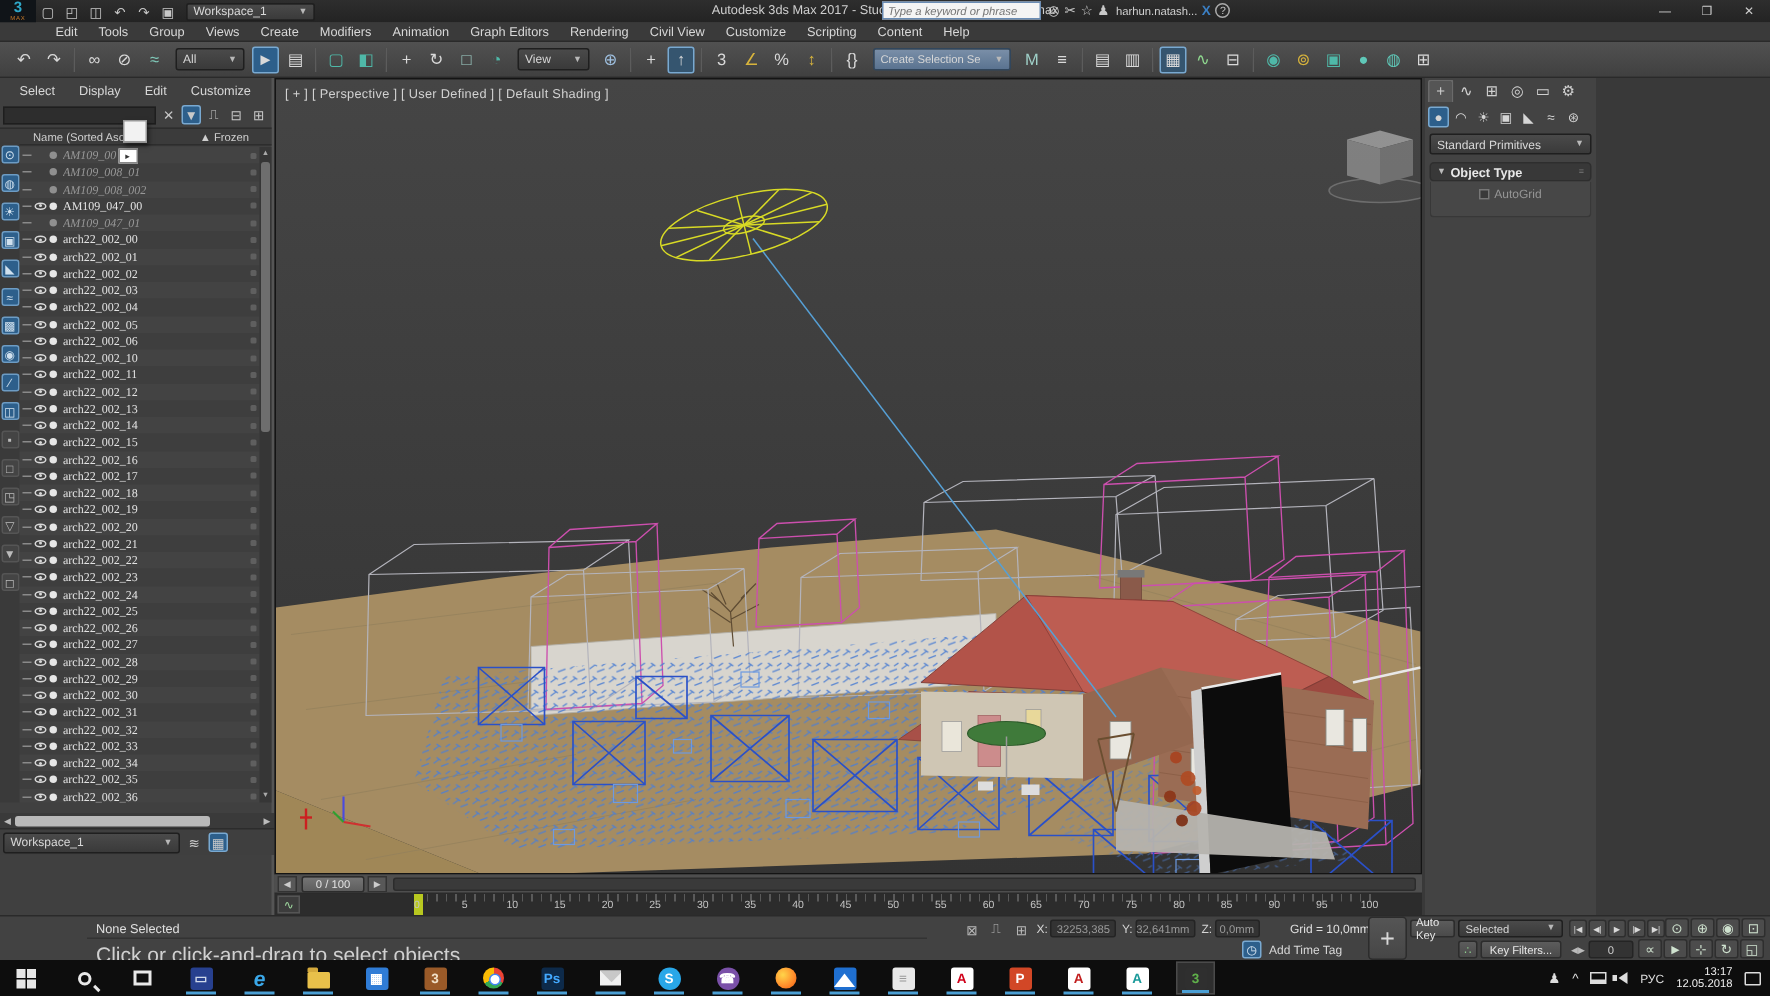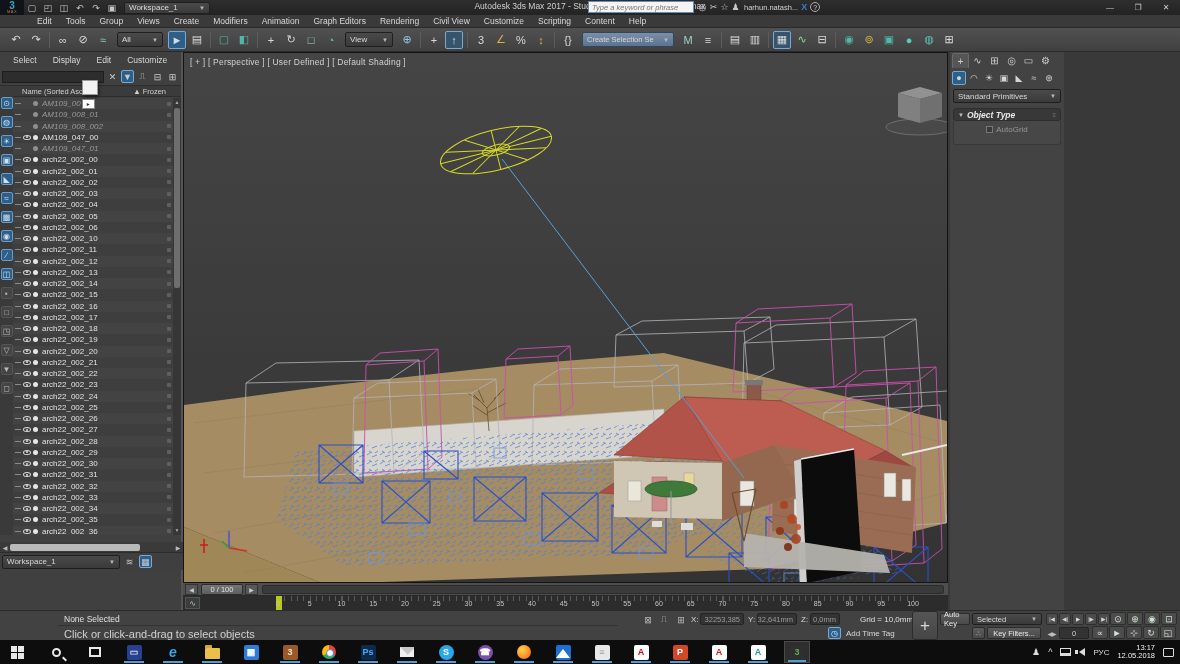--- a/index.html
+++ b/index.html
@@ -57,21 +57,21 @@
   .erow{height:11.25px;display:flex;align-items:center;font-size:8px;color:#e2e2e2;padding-left:2px;}
   .erow:nth-child(odd){background:#434343;}
   .erow:nth-child(even){background:#3e3e3e;}
   .tdash{width:6px;height:1px;background:#8a8a8a;margin-right:2px;flex:none;}
   .teye{width:8px;height:5px;border:1px solid #d8d8d8;border-radius:50%;margin-right:2px;flex:none;position:relative;}
   .teye::after{content:"";position:absolute;left:2px;top:0.5px;width:2px;height:2px;background:#d8d8d8;border-radius:50%;}
   .teye.off{visibility:hidden;}
   .tdot{width:5px;height:5px;border-radius:50%;background:#e6e6e6;margin-right:4px;flex:none;}
   .erow.hid .tdot{background:#8f8f8f;}
   .erow.hid .tname{color:#989898;font-style:italic;}
-  .tname{white-space:nowrap;overflow:hidden;}
+  .tname{white-space:nowrap;overflow:hidden;font-family:Liberation Serif, serif;}
   .tfz{margin-left:auto;width:4px;height:4px;background:#5f5f5f;border-radius:1px;margin-right:2px;flex:none;}
   .tedit{width:13px;height:10px;background:#fff;border:1px solid #888;margin-left:1px;flex:none;display:flex;align-items:center;justify-content:center;color:#333;font-size:6px;}
   
   #estrip{position:absolute;left:0;top:43px;width:13px;bottom:75px;background:#3a3a3a;display:flex;flex-direction:column;align-items:center;padding-top:2px;}
   .sic{width:12px;height:12px;margin-bottom:7px;display:flex;align-items:center;justify-content:center;font-size:8px;color:#cfe0ee;border-radius:2px;background:#4a5a66;flex:none;}
   .sic.sb{background:#2d5f8b;border:1px solid #6d9cc4;}
   .sic.gr{background:#444;color:#bbb;border:1px solid #555;}
   
   #evscroll{position:absolute;right:0;top:46px;width:8px;bottom:75px;background:#363636;}
   #evscroll .arr{height:9px;font-size:5px;color:#aaa;text-align:center;line-height:9px;}
@@ -107,36 +107,36 @@
   #rightzone{position:absolute;left:948px;top:52px;width:232px;height:558px;background:#393939;}
   #cmdpanel{position:absolute;left:2px;top:0;width:114px;height:558px;background:#434343;}
   #cptabs{display:flex;height:17px;align-items:center;padding-left:2px;}
   .cpt{width:17px;height:15px;display:flex;align-items:center;justify-content:center;color:#cfcfcf;font-size:10px;border-radius:2px 2px 0 0;}
   .cpt.act{background:#555;border:1px solid #6a6a6a;border-bottom:none;}
   #cpcats{display:flex;height:17px;align-items:center;padding-left:2px;gap:1px;}
   .cpc{width:14px;height:14px;display:flex;align-items:center;justify-content:center;color:#d5d5d5;font-size:9px;border-radius:2px;}
   .cpc.act{background:#2d5f8b;border:1px solid #79a9d1;}
   #cat-dd{margin:3px 3px 0 3px;font-size:8px;height:14px;}
   .rollout{margin:5px 3px 0 3px;}
-  .rhead{height:13px;background:#383838;border:1px solid #2e2e2e;border-radius:3px;display:flex;align-items:center;padding:0 4px;gap:3px;font-weight:bold;font-size:8.5px;color:#e8e8e8;font-style:italic;}
+  .rhead{height:13px;background:#383838;border:1px solid #2e2e2e;border-radius:3px;display:flex;align-items:center;padding:0 4px;gap:3px;font-weight:bold;font-size:8.5px;color:#e8e8e8;}
   .rhead .rar{font-size:6px;color:#bbb;}
   .rhead .rdots{margin-left:auto;color:#777;font-size:6px;}
   .rbody{background:#474747;border:1px solid #383838;border-top:none;border-radius:0 0 3px 3px;padding:4px 3px 6px 3px;}
   #autogrid-row{display:flex;align-items:center;gap:3px;justify-content:center;color:#969696;font-size:8px;margin-bottom:4px;}
   #autogrid-row .cb{width:7px;height:7px;border:1px solid #777;background:#3a3a3a;}
   #objgrid{display:grid;grid-template-columns:1fr 1fr;gap:4px 4px;}
   .objbtn{height:12px;background:linear-gradient(#565656,#474747);border:1px solid #2c2c2c;border-top-color:#6a6a6a;border-radius:3px;color:#dcdcdc;font-size:8px;display:flex;align-items:center;justify-content:center;cursor:pointer;}
   #namecolor-row{display:flex;gap:4px;align-items:center;}
   #name-input{flex:1;height:13px;background:#2f2f2f;border:1px solid #222;border-radius:2px;}
   #color-swatch{width:14px;height:13px;border:1px solid #1c1c1c;}
 
   
   #statusbar{position:absolute;left:0;top:610px;width:1180px;height:30px;background:#424242;border-top:1px solid #2a2a2a;}
   #prompt1{position:absolute;left:64px;top:3px;font-size:8.5px;color:#e0e0e0;}
-  #prompt2{position:absolute;left:64px;top:17px;font-size:11px;color:#d0d0d0;text-align:right;}
+  #prompt2{position:absolute;left:64px;top:17px;font-size:14px;color:#d0d0d0;text-align:right;}
   #promptdiv{position:absolute;left:58px;top:14px;width:560px;height:1px;background:#333;}
   .stic{position:absolute;width:14px;height:13px;display:flex;align-items:center;justify-content:center;color:#b9b9b9;font-size:9px;}
   .coord-lab{position:absolute;top:4px;font-size:8px;color:#d5d5d5;}
   .coord-f{position:absolute;top:2px;height:12px;background:#333;border:1px solid #242424;border-radius:2px;color:#9a9a9a;font-size:7.5px;display:flex;align-items:center;justify-content:flex-end;padding:0 3px;}
   #grid-lab{position:absolute;left:860px;top:4px;font-size:8px;color:#e0e0e0;font-weight:normal;}
   #timetag-ic{position:absolute;left:828px;top:16px;width:13px;height:12px;background:#2d5f8b;border:1px solid #79a9d1;border-radius:2px;color:#d8e6f2;font-size:8px;display:flex;align-items:center;justify-content:center;}
   #timetag-lab{position:absolute;left:846px;top:18px;font-size:8px;color:#d8d8d8;}
   #bigplus{position:absolute;left:912px;top:0;width:26px;height:29px;background:linear-gradient(#555,#464646);border:1px solid #2c2c2c;border-radius:3px;color:#d8d8d8;font-size:17px;display:flex;align-items:center;justify-content:center;}
   .skbtn{position:absolute;height:12px;background:linear-gradient(#5c5c5c,#4a4a4a);border:1px solid #2c2c2c;border-radius:2px;color:#e8e8e8;font-size:7.5px;display:flex;align-items:center;justify-content:center;padding:0 3px;}
   #sel-dd{position:absolute;left:972px;top:2px;width:70px;height:12px;font-size:7.5px;}

